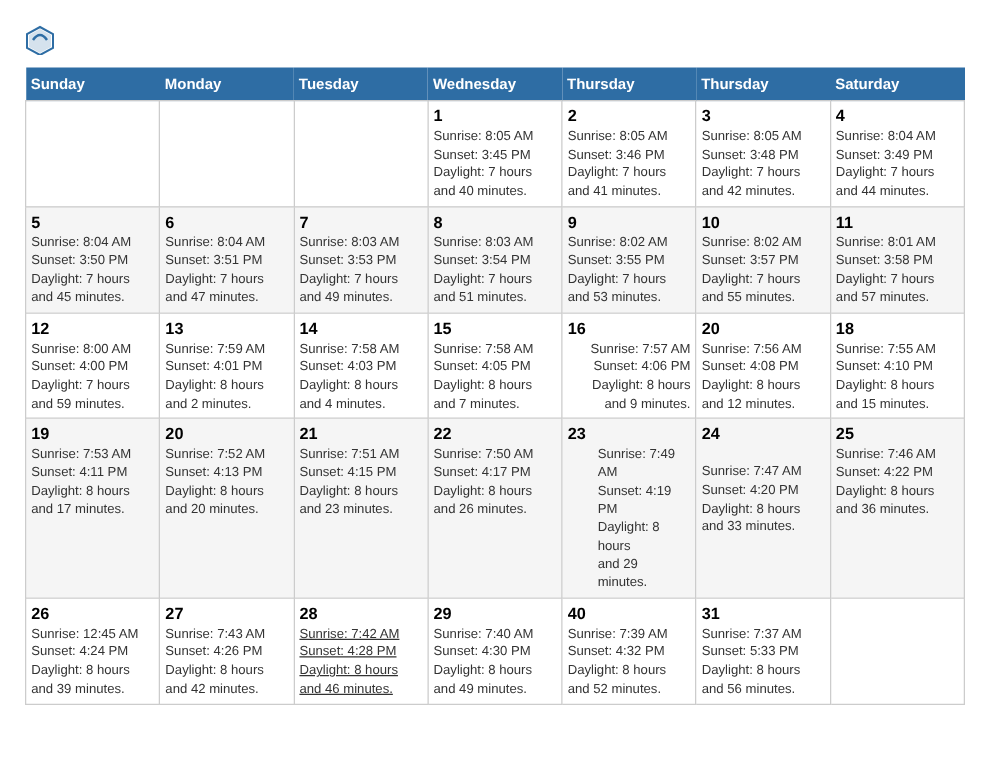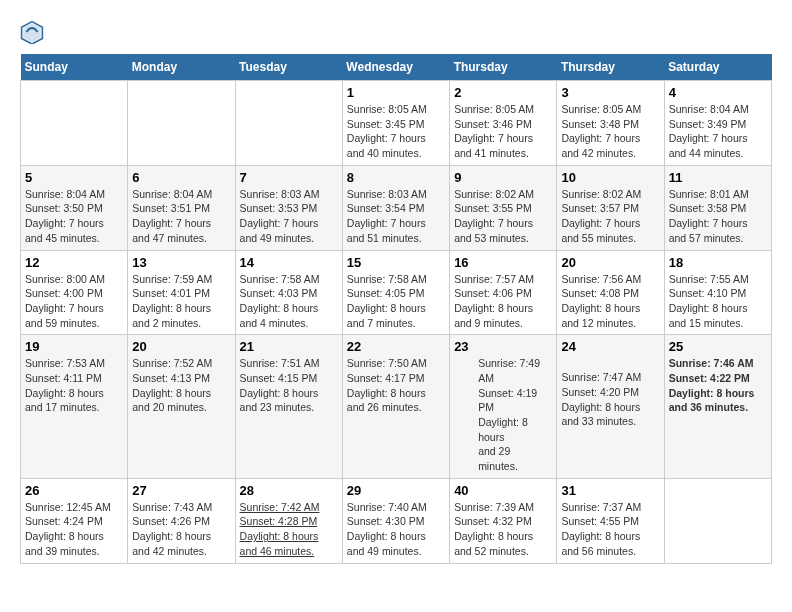--- a/index.html
+++ b/index.html
@@ -232,21 +232,21 @@
         </td>
         <td>
           <span class="day-number">15</span>
           <div class="day-info" style="white-space: pre-line;">Sunrise: 7:58 AM
 Sunset: 4:05 PM
 Daylight: 8 hours
 and 7 minutes.</div>
         </td>
         <td>
           <span class="day-number">16</span>
-          <div class="day-info" style="white-space: pre-line;">Sunrise: 7:57 AM
+          <div class="day-info" style="white-space: pre-line; text-align: right;">Sunrise: 7:57 AM
 Sunset: 4:06 PM
 Daylight: 8 hours
 and 9 minutes.</div>
         </td>
         <td>
           <span class="day-number">20</span>
           <div class="day-info" style="white-space: pre-line;">Sunrise: 7:56 AM
 Sunset: 4:08 PM
 Daylight: 8 hours
 and 12 minutes.</div>
@@ -297,21 +297,21 @@
         </td>
         <td>
           <span class="day-number">24</span>
           <div class="day-info" style="white-space: pre-line; margin-top: 16px;">Sunrise: 7:47 AM
 Sunset: 4:20 PM
 Daylight: 8 hours
 and 33 minutes.</div>
         </td>
         <td>
           <span class="day-number">25</span>
-          <div class="day-info" style="white-space: pre-line; font-weight: bold;">Sunrise: 7:46 AM
+          <div class="day-info" style="white-space: pre-line;">Sunrise: 7:46 AM
 Sunset: 4:22 PM
 Daylight: 8 hours
 and 36 minutes.</div>
         </td>
       </tr>
       <tr>
         <td>
           <span class="day-number">26</span>
           <div class="day-info" style="white-space: pre-line;">Sunrise: 12:45 AM
 Sunset: 4:24 PM
@@ -342,20 +342,20 @@
         <td>
           <span class="day-number">40</span>
           <div class="day-info" style="white-space: pre-line;">Sunrise: 7:39 AM
 Sunset: 4:32 PM
 Daylight: 8 hours
 and 52 minutes.</div>
         </td>
         <td>
           <span class="day-number">31</span>
           <div class="day-info" style="white-space: pre-line;">Sunrise: 7:37 AM
-Sunset: 4:55 PM
+Sunset: 5:33 PM
 Daylight: 8 hours
 and 56 minutes.</div>
         </td>
         <td class="empty-cell"></td>
       </tr>
     </tbody>
 </table>
 
 </body></html>

